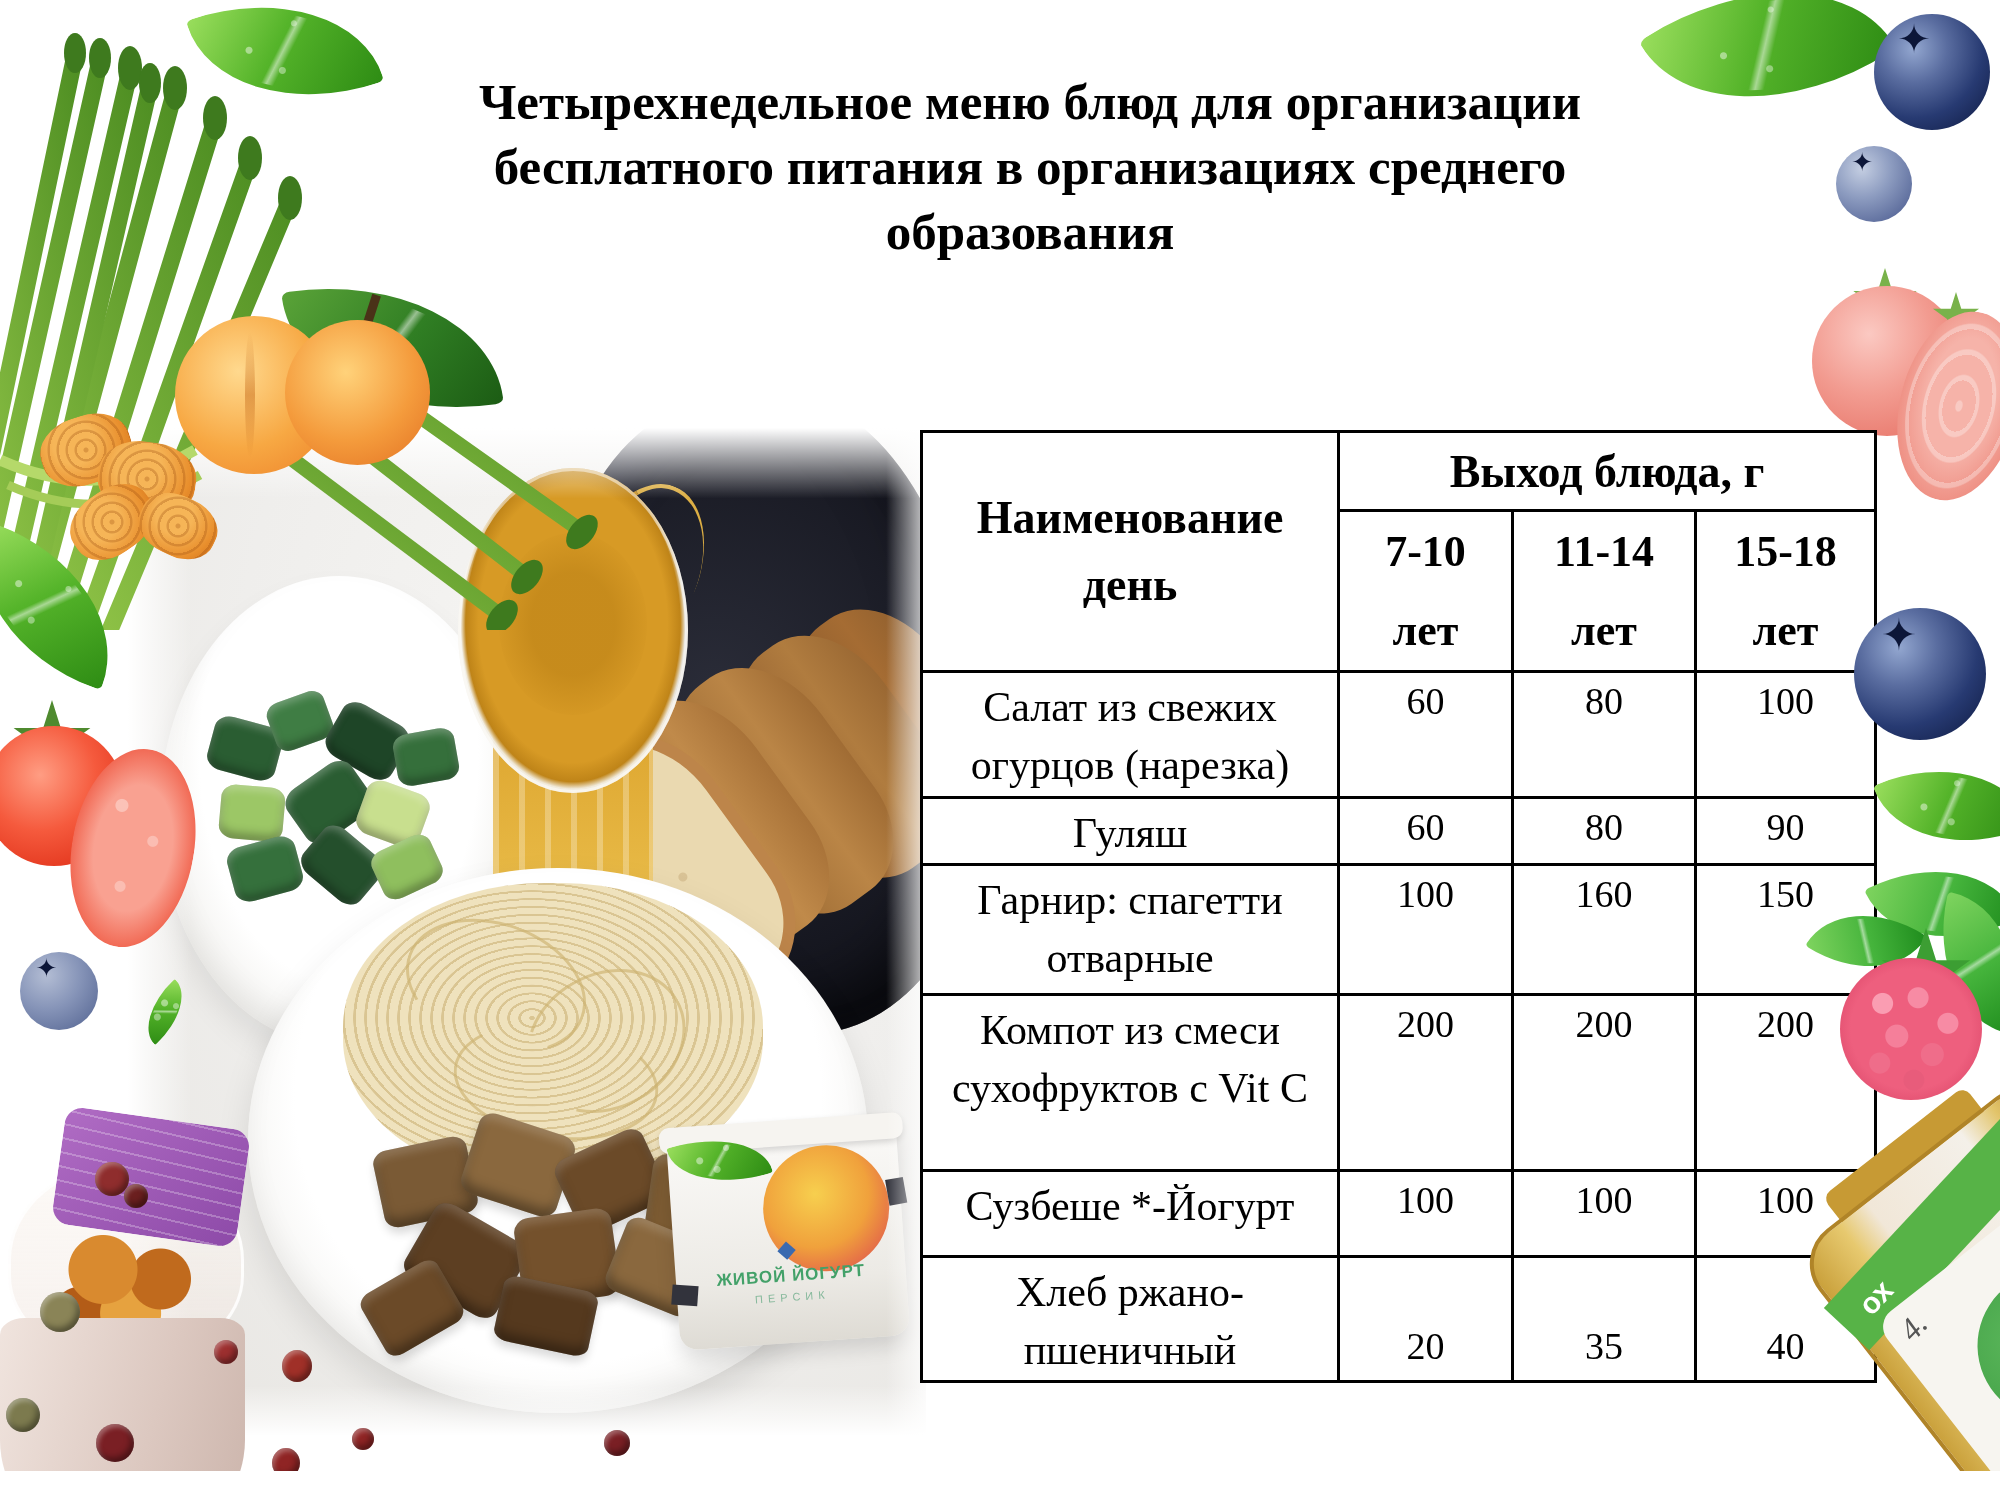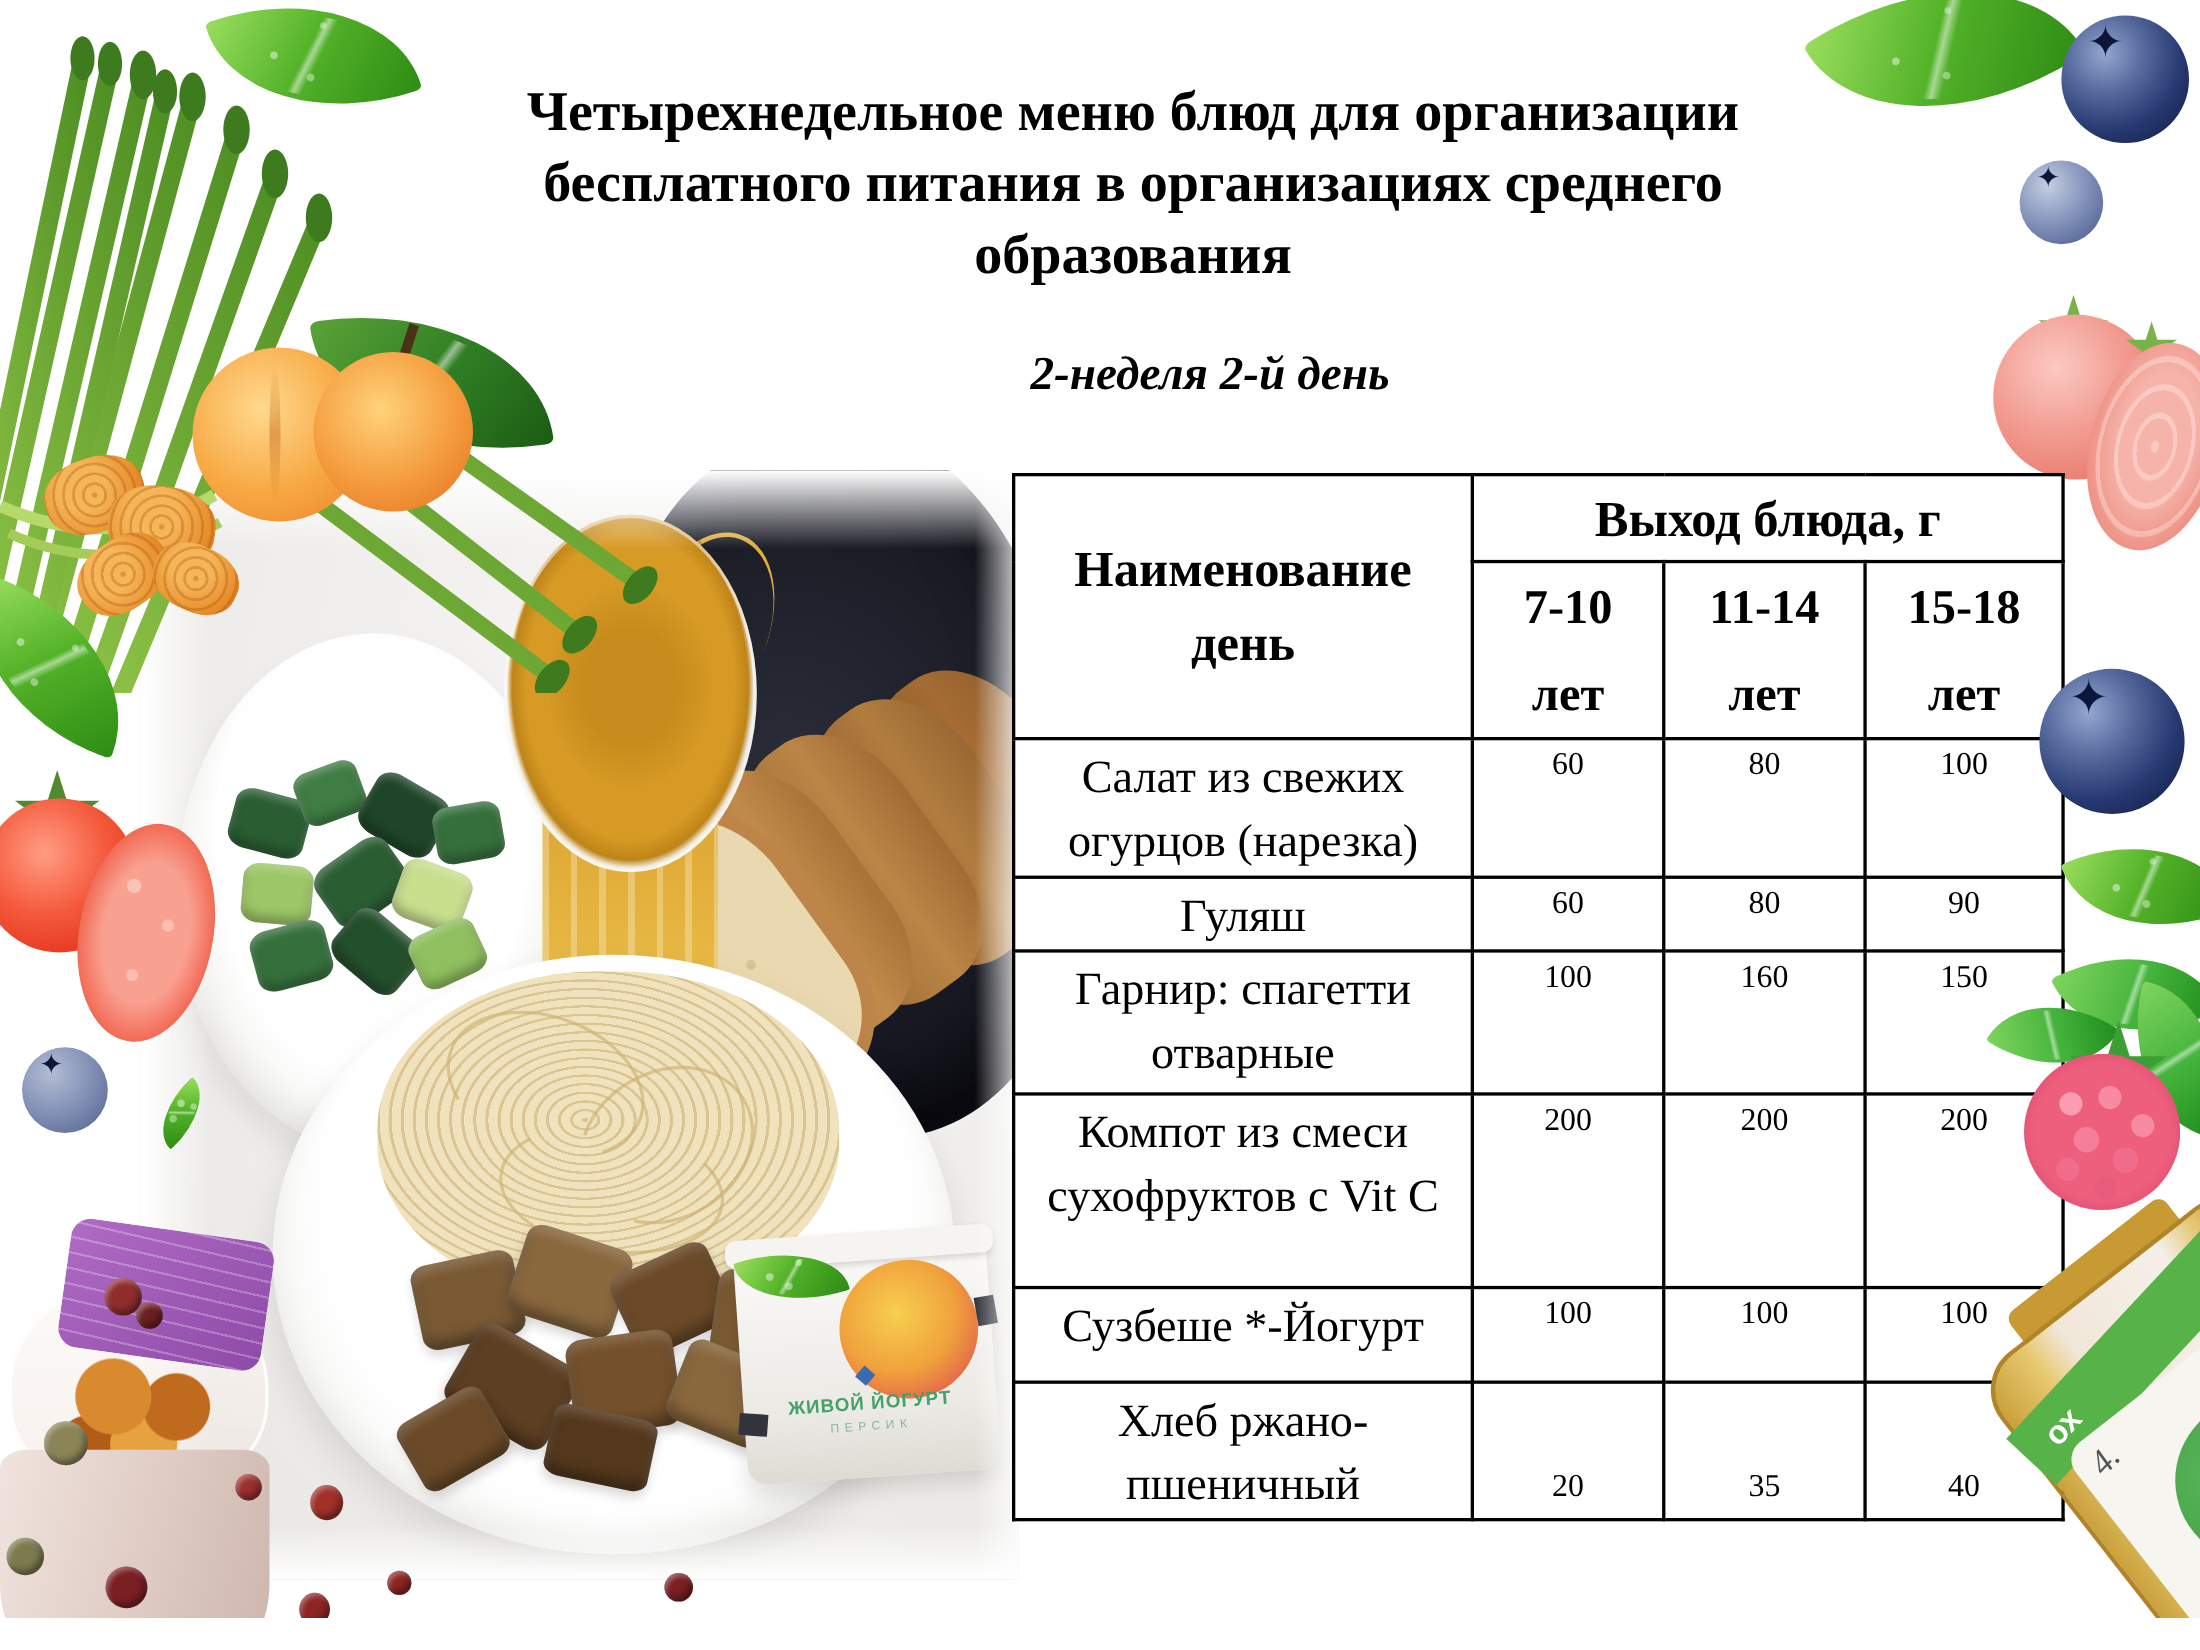--- a/index.html
+++ b/index.html
@@ -13,21 +13,21 @@
          font-size:43px;font-weight:bold;font-style:italic;}
 
   
   .menu-table{position:absolute;left:920px;top:430px;width:954px;border-collapse:collapse;
          table-layout:fixed;background:#fff;z-index:4;}
   .menu-table th,.menu-table td{border:3px solid #000;text-align:center;background:#fff;}
   th.h-name{font-size:46px;font-weight:bold;line-height:1.45;vertical-align:middle;}
   th.h-out{font-size:46px;font-weight:bold;height:74px;vertical-align:middle;}
   th.h-age{font-size:44px;font-weight:bold;height:122px;line-height:1.8;vertical-align:middle;padding:0 14px;}
   td.c-name{font-size:42px;line-height:1.38;vertical-align:top;padding:6px 6px 0 6px;}
-  td.c-val{font-size:29px;vertical-align:top;padding-top:6px;}
+  td.c-val{font-size:38px;vertical-align:top;padding-top:6px;}
   tr.r-bread td.c-val{vertical-align:bottom;padding-bottom:12px;}
 
   
   .photo{position:absolute;left:128px;top:428px;width:798px;height:1008px;overflow:hidden;z-index:3;
          background:radial-gradient(ellipse at 60% 30%, #f7f6f4 0%, #efeeec 55%, #e7e5e1 100%);}
   .photo-fade{position:absolute;inset:0;z-index:40;pointer-events:none;background:
      linear-gradient(to bottom,#fff 0%,rgba(255,255,255,0) 7%),
      linear-gradient(to right,#fff 0%,rgba(255,255,255,0) 8%),
      linear-gradient(to top,#fff 0%,rgba(255,255,255,0) 5%),
      linear-gradient(to left,rgba(255,255,255,.8) 0%,rgba(255,255,255,0) 5%);}
@@ -216,21 +216,20 @@
   .cup-body{position:absolute;left:20px;top:190px;width:245px;height:210px;
        border-radius:10% 10% 30% 30% / 8% 8% 42% 42%;
        background:linear-gradient(105deg,#f0e4de,#dcc8c0 60%,#ccb5ac);}
 </style>
 </head>
 <body>
 
 <div id="stage">
 
   <div class="title">Четырехнедельное меню блюд для организации бесплатного питания в организациях среднего образования</div>
-  <div class="subtitle">2-неделя 2-й день</div>
 
   <svg class="asparagus" viewBox="0 0 640 600">
     <defs>
       <linearGradient id="ag" x1="0" y1="1" x2="1" y2="0">
         <stop offset="0" stop-color="#8cc045"></stop>
           <stop offset="1" stop-color="#4f8f23"></stop>
       </linearGradient>
     </defs>
     <g stroke="url(#ag)" stroke-width="17" stroke-linecap="round">
       <line x1="30" y1="560" x2="150" y2="40"></line>

